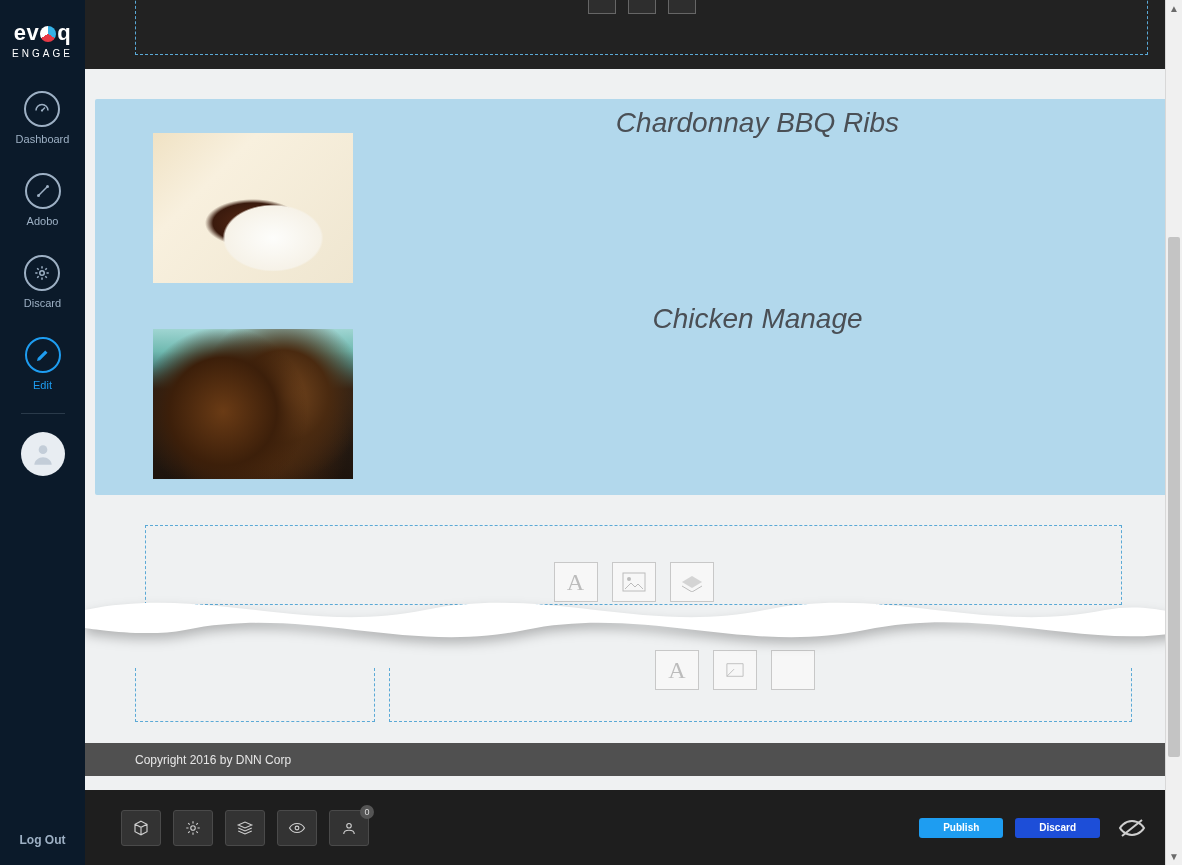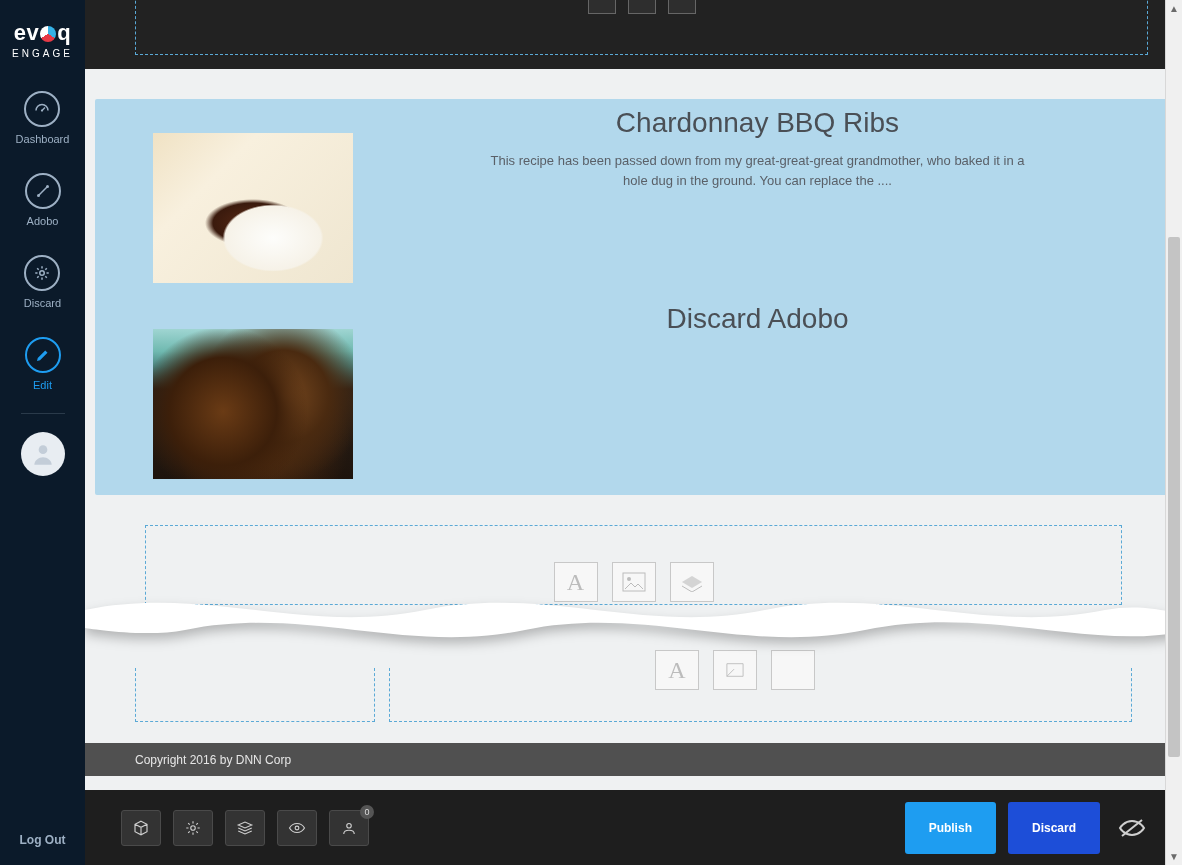--- a/index.html
+++ b/index.html
@@ -32,21 +32,21 @@
   .chip { width:28px; height:22px; border:1px solid #666; background:#2e2e2e; position:relative; top:-30px; }
 
   
   .pagepad { padding:30px 10px 0 10px; }
 
   
   .contentblock { background:#b2d8ec; border-radius:2px; padding:0 0 16px 0; }
   .recipe { display:flex; padding:0 30px; gap:20px; align-items:flex-start; }
   .recipe + .recipe { margin-top:12px; }
   .recipe .thumb { width:200px; height:150px; margin-left:28px; margin-top:34px; flex-shrink:0; background-size:cover; background-position:center; }
-  .recipe .texts { flex:1; text-align:center; padding-top:8px; }
+  .recipe .texts { flex:1; text-align:center; padding-top:8px;font-style:italic; }
   .recipe-title { font-size:28px; color:#4a4f55; font-weight:400; margin-bottom:12px; }
   .recipe-desc { font-size:13px; color:#5a6068; line-height:1.5; max-width:540px; margin:0 auto; }
 
   
   .thumb1 { background:
       radial-gradient(ellipse 120px 80px at 60% 70%, #fdfdfb 0%, #f6f2e8 40%, transparent 42%),
       radial-gradient(ellipse 80px 40px at 50% 60%, #5a2a16 0%, #3a1a0d 50%, transparent 60%),
       linear-gradient(135deg,#f0e2c4 0%, #f8f0de 30%, #efe6d0 100%);
   }
   .thumb2 { background:
@@ -73,21 +73,21 @@
 
   
   .footer-strip { position:absolute; left:0; right:0; top:743px; height:33px; background:#505050; color:#e6e6e6; font-size:12px; display:flex; align-items:center; padding-left:50px; z-index:2; }
 
   
   .actionbar { position:absolute; left:0; right:0; bottom:0; height:75px; background:#1e1e1e; display:flex; align-items:center; padding:0 36px; z-index:3; }
   .toolbtn { width:40px; height:36px; background:#333; border:1px solid #4a4a4a; border-radius:3px; display:flex; align-items:center; justify-content:center; margin-right:12px; cursor:pointer; position:relative; }
   .toolbtn svg { width:18px; height:18px; stroke:#cfcfcf; fill:none; stroke-width:1.5; }
   .toolbtn .badge { position:absolute; top:-6px; right:-6px; width:14px; height:14px; border-radius:50%; background:#555; color:#ddd; font-size:9px; display:flex; align-items:center; justify-content:center; }
   .spacer { flex:1; }
-  .btn { height:52px; padding:0 24px; border:none; border-radius:3px; font-size:12px; font-weight:600; cursor:pointer; margin-left:12px; color:#fff; }
+  .btn { height:20px; padding:0 24px; border:none; border-radius:3px; font-size:10px; font-weight:600; cursor:pointer; margin-left:12px; color:#fff; }
   .btn-publish { background:#1e9df1; }
   .btn-discard { background:#1d4ed8; }
   .vis-icon { margin-left:18px; width:28px; height:20px; cursor:pointer; }
 
   
   .scrollbar { position:absolute; top:0; right:0; bottom:0; width:17px; background:#f0f0f0; border-left:1px solid #d8d8d8; z-index:20; }
   .scrollbar .arrow { height:17px; display:flex; align-items:center; justify-content:center; color:#6a6a6a; font-size:10px; cursor:pointer; }
   .scrollbar .track { position:absolute; top:17px; bottom:17px; left:0; right:0; }
   .scrollbar .thumb { position:absolute; left:2px; right:2px; top:220px; height:520px; background:#c4c4c4; border-radius:2px; }
   .scrollbar .arrow.bottom { position:absolute; bottom:0; left:0; right:0; }
@@ -170,27 +170,26 @@
           <div class="chip"></div>
         </div>
       </div>
     </div>
 
     <div class="pagepad">
       <div class="contentblock">
         <div class="recipe">
           <div class="texts" style="order:2;">
             <div class="recipe-title">Chardonnay BBQ Ribs</div>
-            <div class="recipe-desc">This recipe has been passed down from my great-great-great grandmother, who baked it in a hole dug in the ground. You can replace the ....</div>
           </div>
           <div class="thumb thumb1" style="order:1;"></div>
         </div>
         <div class="recipe">
           <div class="texts" style="order:2;">
-            <div class="recipe-title">Discard Adobo</div>
+            <div class="recipe-title">Chicken Manage</div>
           </div>
           <div class="thumb thumb2" style="order:1;"></div>
         </div>
       </div>
 
       <div class="lowerzone">
         <div class="phrow">
           <div class="ph">A</div>
           <div class="ph">
             <svg width="24" height="20" viewBox="0 0 24 20">

